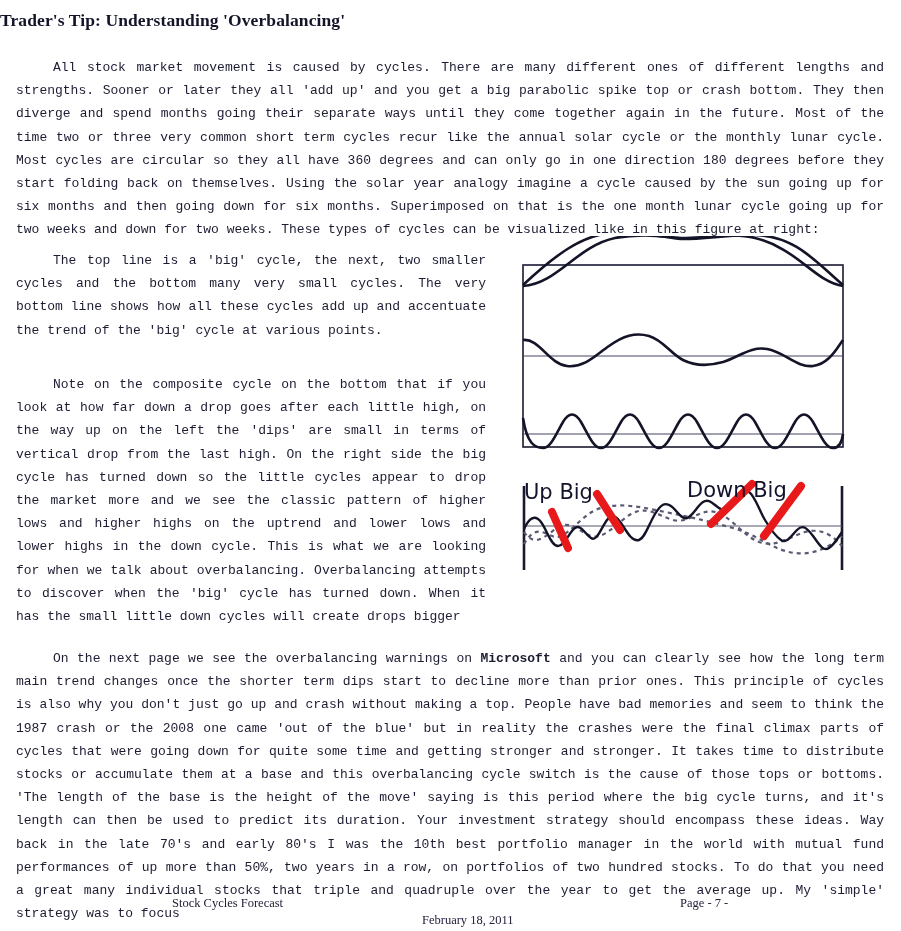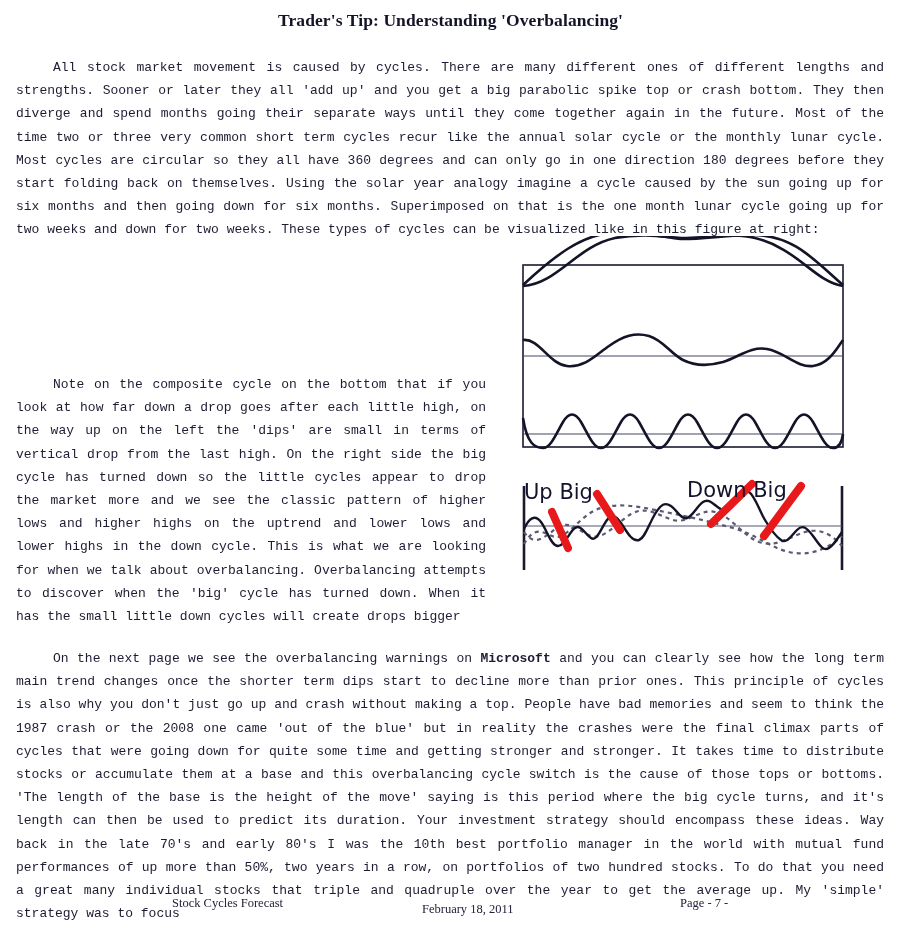--- a/index.html
+++ b/index.html
@@ -7,21 +7,21 @@
     width:901px;height:931px;
     background:#ffffff;
     font-family:"Liberation Serif", serif;
     color:#1a1a2e;
     overflow:hidden;
     position:relative;
   }
   .page{position:relative;width:901px;height:931px;}
 
   .doc-title{
-    text-align:center;
+    text-align:left;
     font-weight:bold;
     font-size:17.5px;
     letter-spacing:0.1px;
     margin:10px 0 0 0;
     color:#141428;
     font-family:"Liberation Serif", serif;
   }
 
   .body-text{
     position:absolute;
@@ -67,32 +67,33 @@
   
   .footer{
     position:absolute;
     left:0;top:886px;width:901px;
     font-size:12.5px;
     color:#22223c;
     font-family:"Liberation Serif", serif;
   }
   .footer-inner{position:relative;width:901px;height:20px;}
   .f-left{position:absolute;left:172px;top:0;}
-  .f-mid{position:absolute;left:422px;top:6px;font-family:Liberation Serif, serif;}
+  .f-mid{position:absolute;left:422px;top:17px;font-family:Liberation Serif, serif;}
   .f-right{position:absolute;left:680px;top:0;}
 </style>
 </head>
 <body>
 
 <div class="page">
 
   <h1 class="doc-title">Trader's Tip: Understanding 'Overbalancing'</h1>
 
   <p class="body-text indent" id="para1">All stock market movement is caused by cycles. There are many different ones of different lengths and strengths. Sooner or later they all 'add up' and you get a big parabolic spike top or crash bottom. They then diverge and spend months going their separate ways until they come together again in the future. Most of the time two or three very common short term cycles recur like the annual solar cycle or the monthly lunar cycle. Most cycles are circular so they all have 360 degrees and can only go in one direction 180 degrees before they start folding back on themselves. Using the solar year analogy imagine a cycle caused by the sun going up for six months and then going down for six months. Superimposed on that is the one month lunar cycle going up for two weeks and down for two weeks. These types of cycles can be visualized like in this figure at right:</p>
 
+  <p class="body-text indent" id="para2">The top line is a 'big' cycle, the next, two smaller cycles and the bottom many very small cycles. The very bottom line shows how all these cycles add up and accentuate the trend of the 'big' cycle at various points.</p>
 
   <p class="body-text indent" id="para3">Note on the composite cycle on the bottom that if you look at how far down a drop goes after each little high, on the way up on the left the 'dips' are small in terms of vertical drop from the last high. On the right side the big cycle has turned down so the little cycles appear to drop the market more and we see the classic pattern of  higher lows and higher highs on the uptrend and lower lows and lower highs in the down cycle. This is what we are looking for when we talk about overbalancing. Overbalancing attempts to discover when the 'big' cycle has turned down. When it has the small little down cycles will create drops bigger</p>
 
 
   <p class="body-text indent" id="para5"><span>On the next page we see the overbalancing warnings on </span><b class="inline-bold">Microsoft</b><span> and you can clearly see how the long term main trend changes once the shorter term dips start to decline more than prior ones. This principle of cycles is also why you don't just go up and crash without making a top. People have bad memories and seem to think the 1987 crash or the 2008 one came 'out of the blue' but in reality the crashes were the final climax parts of cycles that were going down for quite some time and getting stronger and stronger. It takes time to distribute stocks or accumulate them at a base and this overbalancing cycle switch is the cause of those tops or bottoms. 'The length of the base is the height of the move' saying is this period where the big cycle turns, and it's length can then be used to predict its duration. Your investment strategy should encompass these ideas. Way back in the late 70's and early 80's I was the 10th best portfolio manager in the world with mutual fund performances of up more than 50%, two years in a row, on portfolios of two hundred stocks. To do that you need a great many individual stocks that triple and quadruple over the year to get the average up. My 'simple' strategy was to focus</span></p>
 
   <div class="figure">
 
     <svg class="fig-svg" width="360" height="345" viewBox="0 0 360 345">
 

